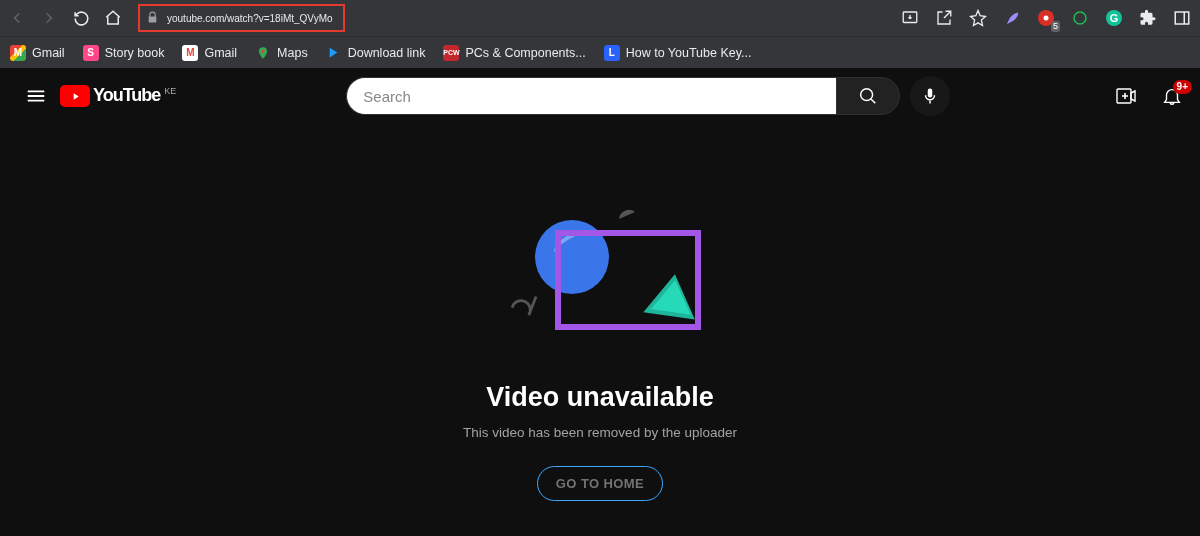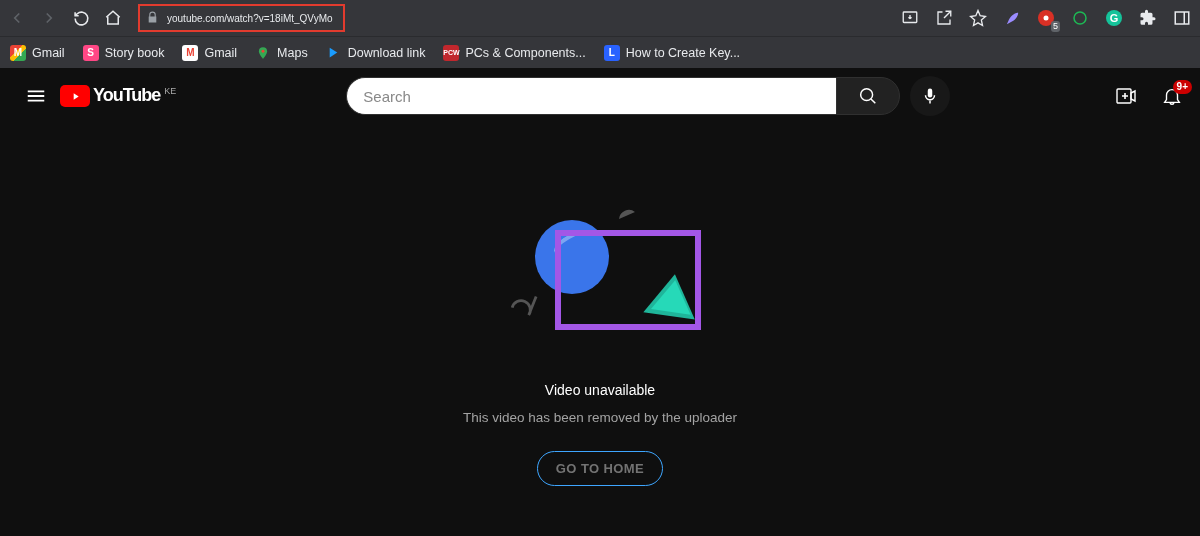--- a/index.html
+++ b/index.html
@@ -42,21 +42,21 @@
   .main { display:flex; flex-direction:column; align-items:center; justify-content:flex-start; padding-top:78px; }
   .illus { width:210px; height:150px; position:relative; }
   .circle { position:absolute; width:74px; height:74px; background:#3a75ea; border-radius:50%; left:40px; top:18px; }
   .circle::after { content:""; position:absolute; left:18px; top:14px; width:40px; height:18px; border-top:4px solid rgba(255,255,255,0.35); border-radius:50%/40%; transform:rotate(-30deg);}
   .squiggle { position:absolute; left:8px; top:78px; width:46px; height:46px; }
   .halfmoon { position:absolute; left:120px; top:0px; width:24px; height:24px; }
   .frame { position:absolute; left:60px; top:28px; width:146px; height:100px; border:6px solid #a357e6; }
   .tri { position:absolute; right:-3px; bottom:8px; width:0; height:0; border-left:26px solid transparent; border-right:26px solid transparent; border-bottom:42px solid #1fb59a; transform:rotate(8deg);}
   .tri2 { position:absolute; right:2px; bottom:12px; width:0; height:0; border-left:20px solid transparent; border-right:20px solid transparent; border-bottom:32px solid #26d9b8; transform:rotate(8deg);}
 
-  .err-title { margin-top:30px; font-size:14px; color:#fff; }
+  .err-title { margin-top:30px; font-size:27px; color:#fff;font-weight:bold; }
   .err-sub { margin-top:12px; font-size:13.5px; color:#a3a3a3; }
   .home-btn { margin-top:26px; border:1px solid #3ea6ff; color:#737373; font-size:13px; font-weight:600; padding:9px 18px; border-radius:20px; letter-spacing:0.4px; cursor:pointer; }
 </style>
 </head>
 <body>
 
 <div class="chrome-bar">
   <div class="nav-btn disabled">
     <svg width="18" height="18" viewBox="0 0 24 24" fill="none" stroke="currentColor" stroke-width="2.2">
         <path d="M15 18l-6-6 6-6"></path>
@@ -172,21 +172,21 @@
         </svg>
     </span>
     <span>Download link</span>
   </div>
   <div class="bm">
     <span class="ico" style="background:#c1272d;color:#fff;font-size:7px;">PCW</span>
     <span>PCs &amp; Components...</span>
   </div>
   <div class="bm">
     <span class="ico" style="background:#2962ff;color:#fff;">L</span>
-    <span>How to Create Key...</span>
+    <span>How to YouTube Key...</span>
   </div>
 </div>
 
 <div class="yt-header">
   <div class="burger">
     <svg width="22" height="22" viewBox="0 0 24 24" fill="#fff">
         <path d="M3 6h18v2H3zM3 11h18v2H3zM3 16h18v2H3z"></path>
       </svg>
   </div>
   <div class="logo-wrap">

